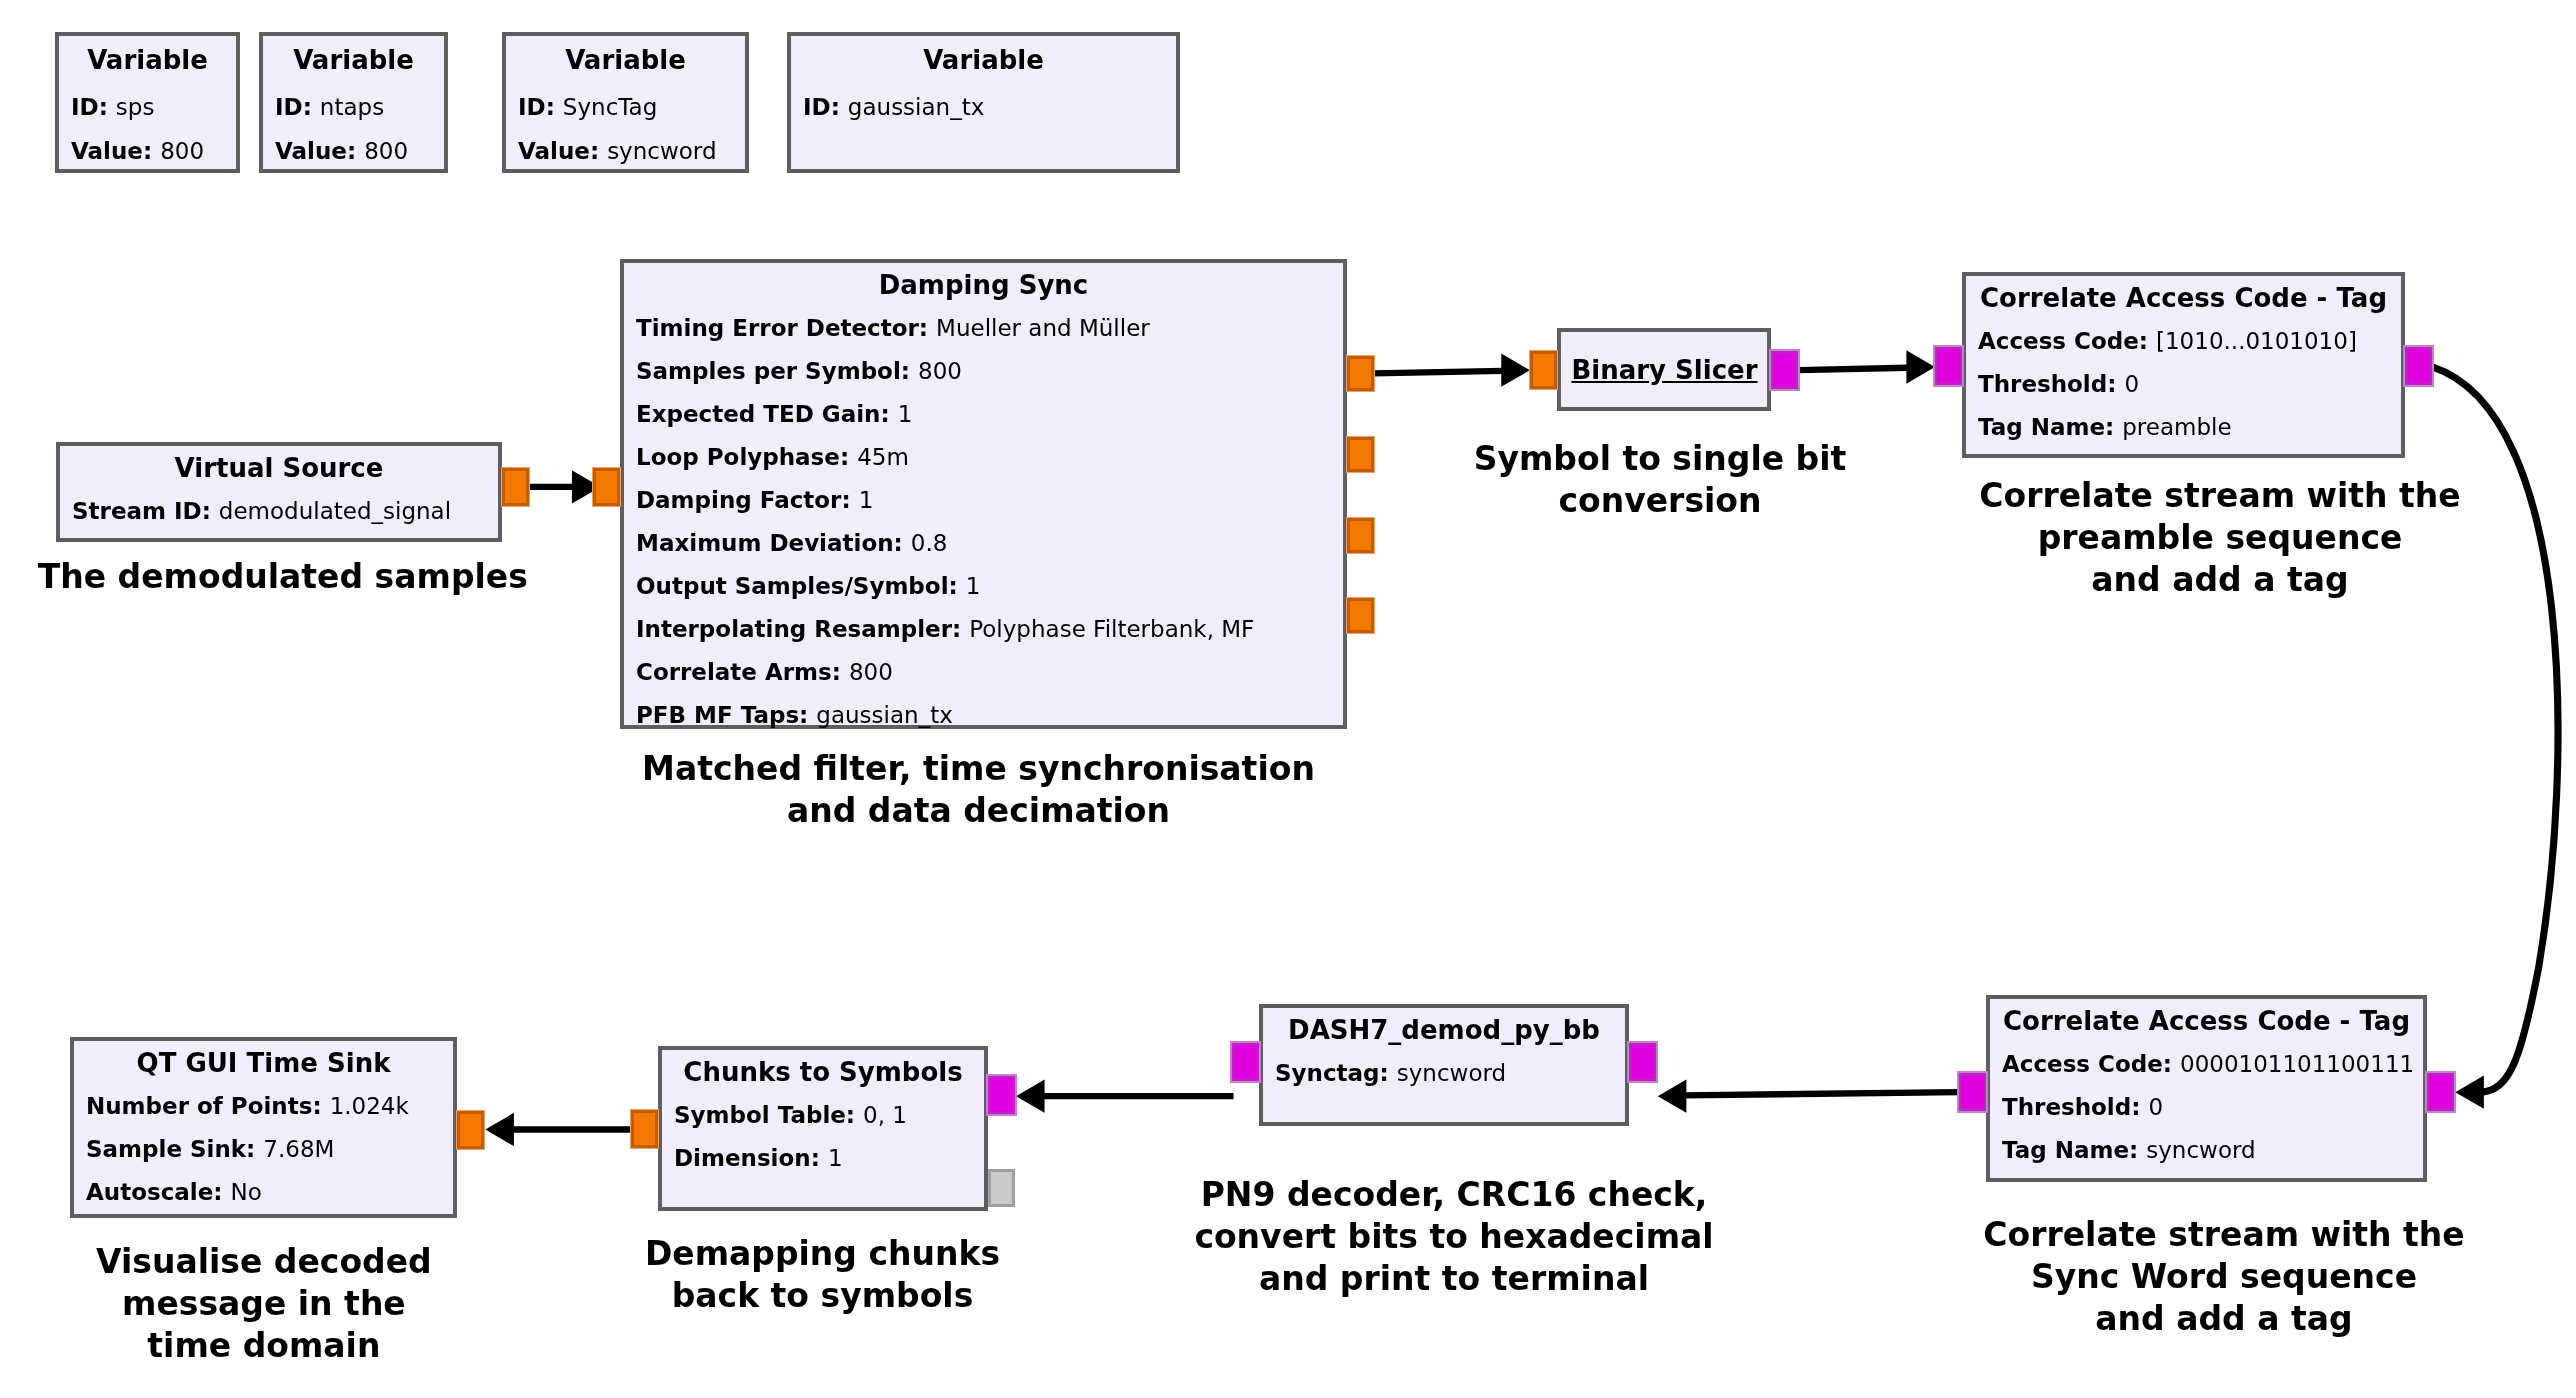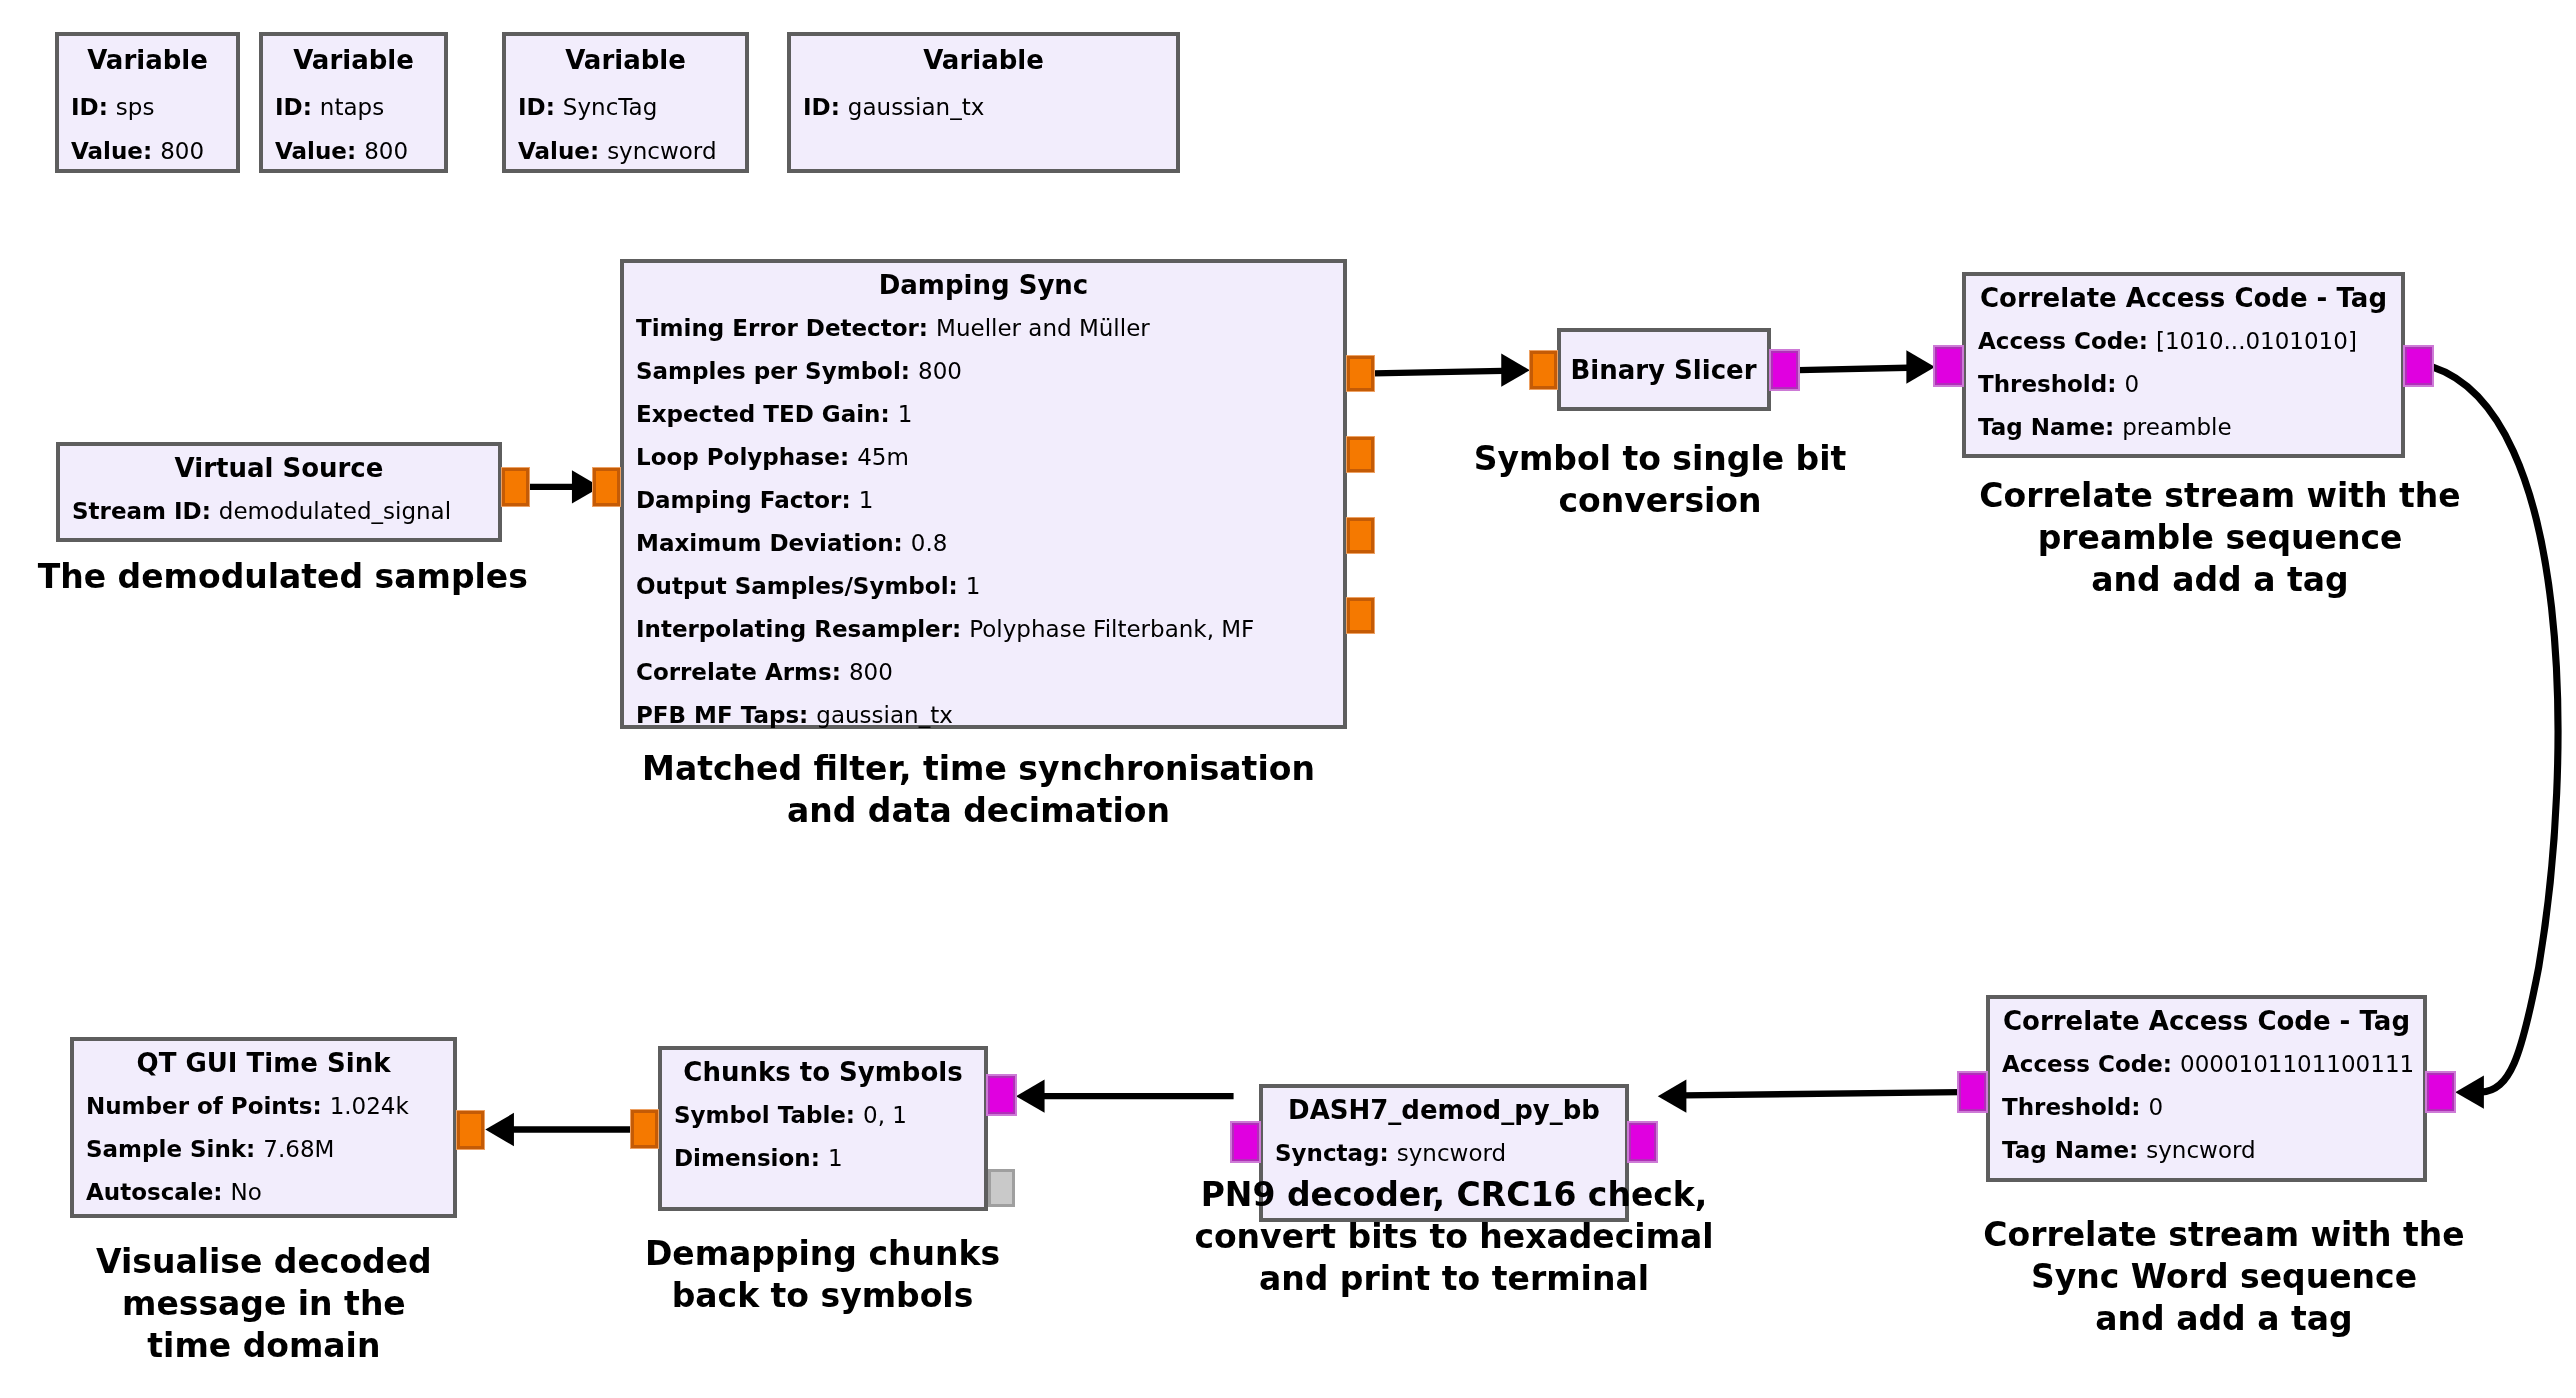--- a/index.html
+++ b/index.html
@@ -6,21 +6,21 @@
   body{width:2576px;height:1398px;position:relative;overflow:hidden;
        font-family:"DejaVu Sans","Liberation Sans",sans-serif;color:#000;}
   .canvas{position:absolute;left:0;top:0;width:2576px;height:1398px;}
   .wires{position:absolute;left:0;top:0;width:2576px;height:1398px;}
 
   .block{position:absolute;background:#f2edfc;border:4px solid #5e5e5e;box-sizing:border-box;}
   .block .title{font-weight:bold;font-size:26px;line-height:44px;text-align:center;white-space:nowrap;padding:0 9.5px;}
   .params{padding:0 12px;}
   .param{font-size:23px;line-height:43px;white-space:nowrap;}
   .param .pk{font-weight:bold;}
-  .vcenter{display:flex;align-items:center;justify-content:flex-start;}
+  .vcenter{display:flex;align-items:center;justify-content:flex-end;text-decoration:underline;}
   .vcenter .title{line-height:1;}
 
   .vblock .title{line-height:49px;}
   .vblock .param{line-height:44px;}
 
   .port{position:absolute;width:27px;height:38px;box-sizing:border-box;}
   .port.orange{background:#f57900;border:3.2px solid #c45b06;outline:1.6px solid #eda163;}
   .port.magenta{background:#e000e0;border:2.4px solid #b02fb8;outline:2.4px solid #cd7ad6;}
   .port.gray{background:#c9c9c9;border:3.2px solid #9f9f9f;}
   .port.pr{right:-31px;}
@@ -164,21 +164,21 @@
       </div>
     <div class="port magenta pr" style="top:74px;"></div>
     <div class="port magenta pl" style="top:74px;"></div>
   </div>
   <div class="caption" style="left:1946px;top:1214px;width:556px;">
       <div>Correlate stream with the</div>
       <div>Sync Word sequence</div>
       <div>and add a tag</div>
     </div>
 
-  <div class="block" style="left:1259px;top:1084px;width:370px;height:138px;">
+  <div class="block" style="left:1259px;top:1004px;width:370px;height:122px;">
     <div class="title">DASH7_demod_py_bb</div>
     <div class="params">
         <div class="param"><span class="pk">Synctag: </span><span class="pv">syncword</span></div>
       </div>
     <div class="port magenta pr" style="top:35px;"></div>
     <div class="port magenta pl" style="top:35px;"></div>
   </div>
   <div class="caption" style="left:1152px;top:1174px;width:604px;">
       <div>PN9 decoder, CRC16 check,</div>
       <div>convert bits to hexadecimal</div>

